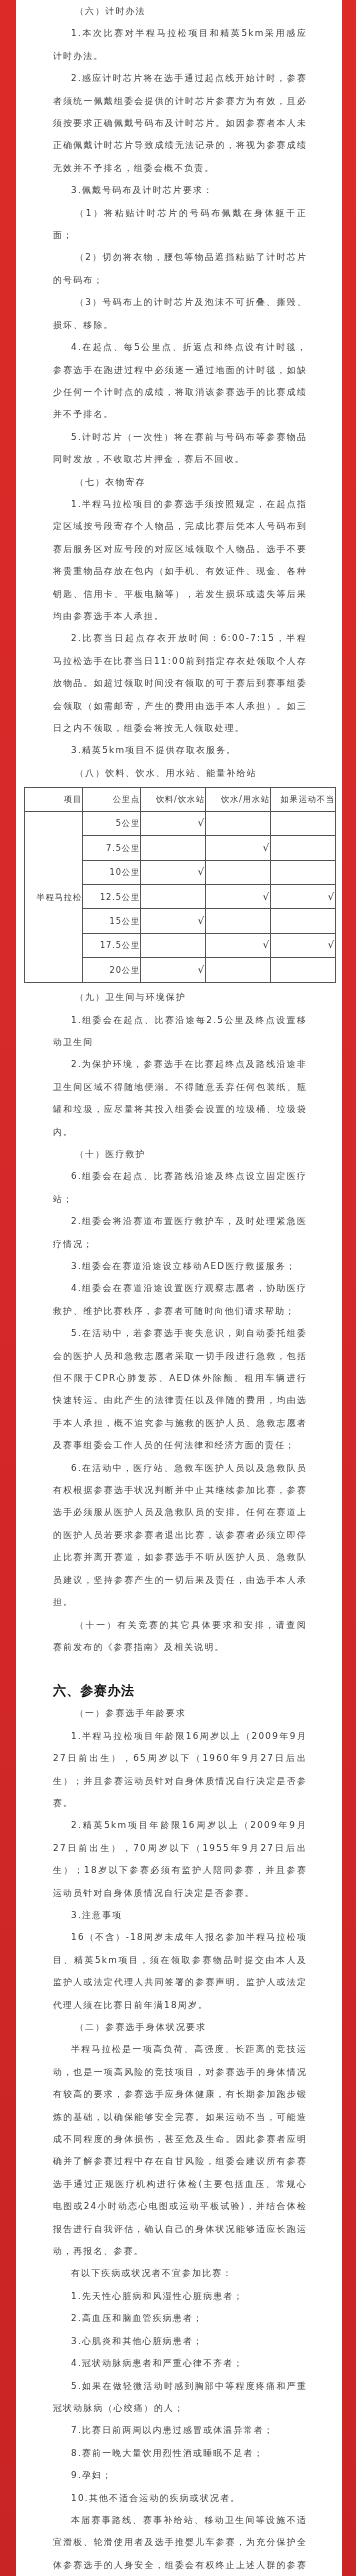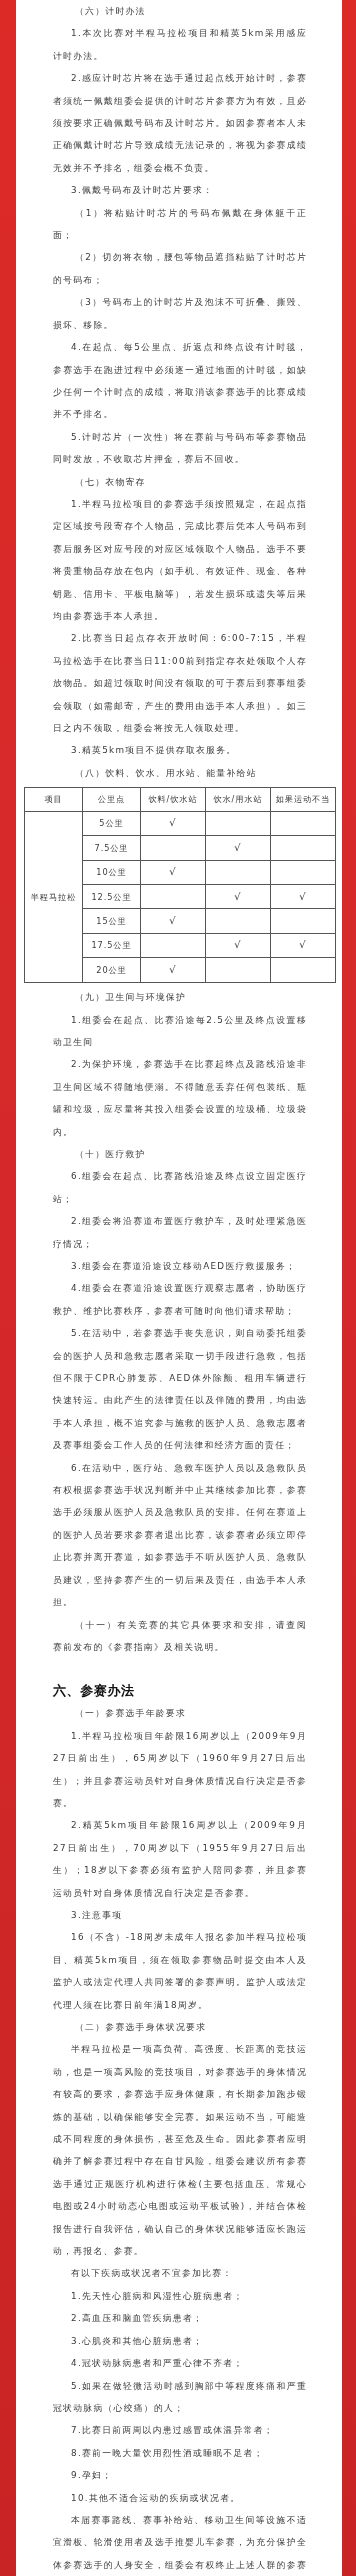--- a/index.html
+++ b/index.html
@@ -32,21 +32,21 @@
   }
   .gap { height: 22px; }
   .table-wrap {
     position: relative; left: -29px; width: 311px; margin: 2.3px 0 3.5px 0;
   }
   table.stations {
     width: 311px; border-collapse: collapse; table-layout: fixed;
     font-size: 8.2px; letter-spacing: 0.9px; color: #3a3a3a;
   }
   table.stations td, table.stations th {
-    border: 0.6px solid #555555; height: 23.4px; padding: 0; text-align: center;
+    border: 0.6px solid #555555; height: 23.4px; padding: 0; text-align: right;
     font-weight: normal; vertical-align: middle;
   }
   .check { font-size: 10px; }
 </style>
 </head>
 <body>
 
 <div class="frame">
   <div class="border-left"></div>
   <div class="border-right"></div>

